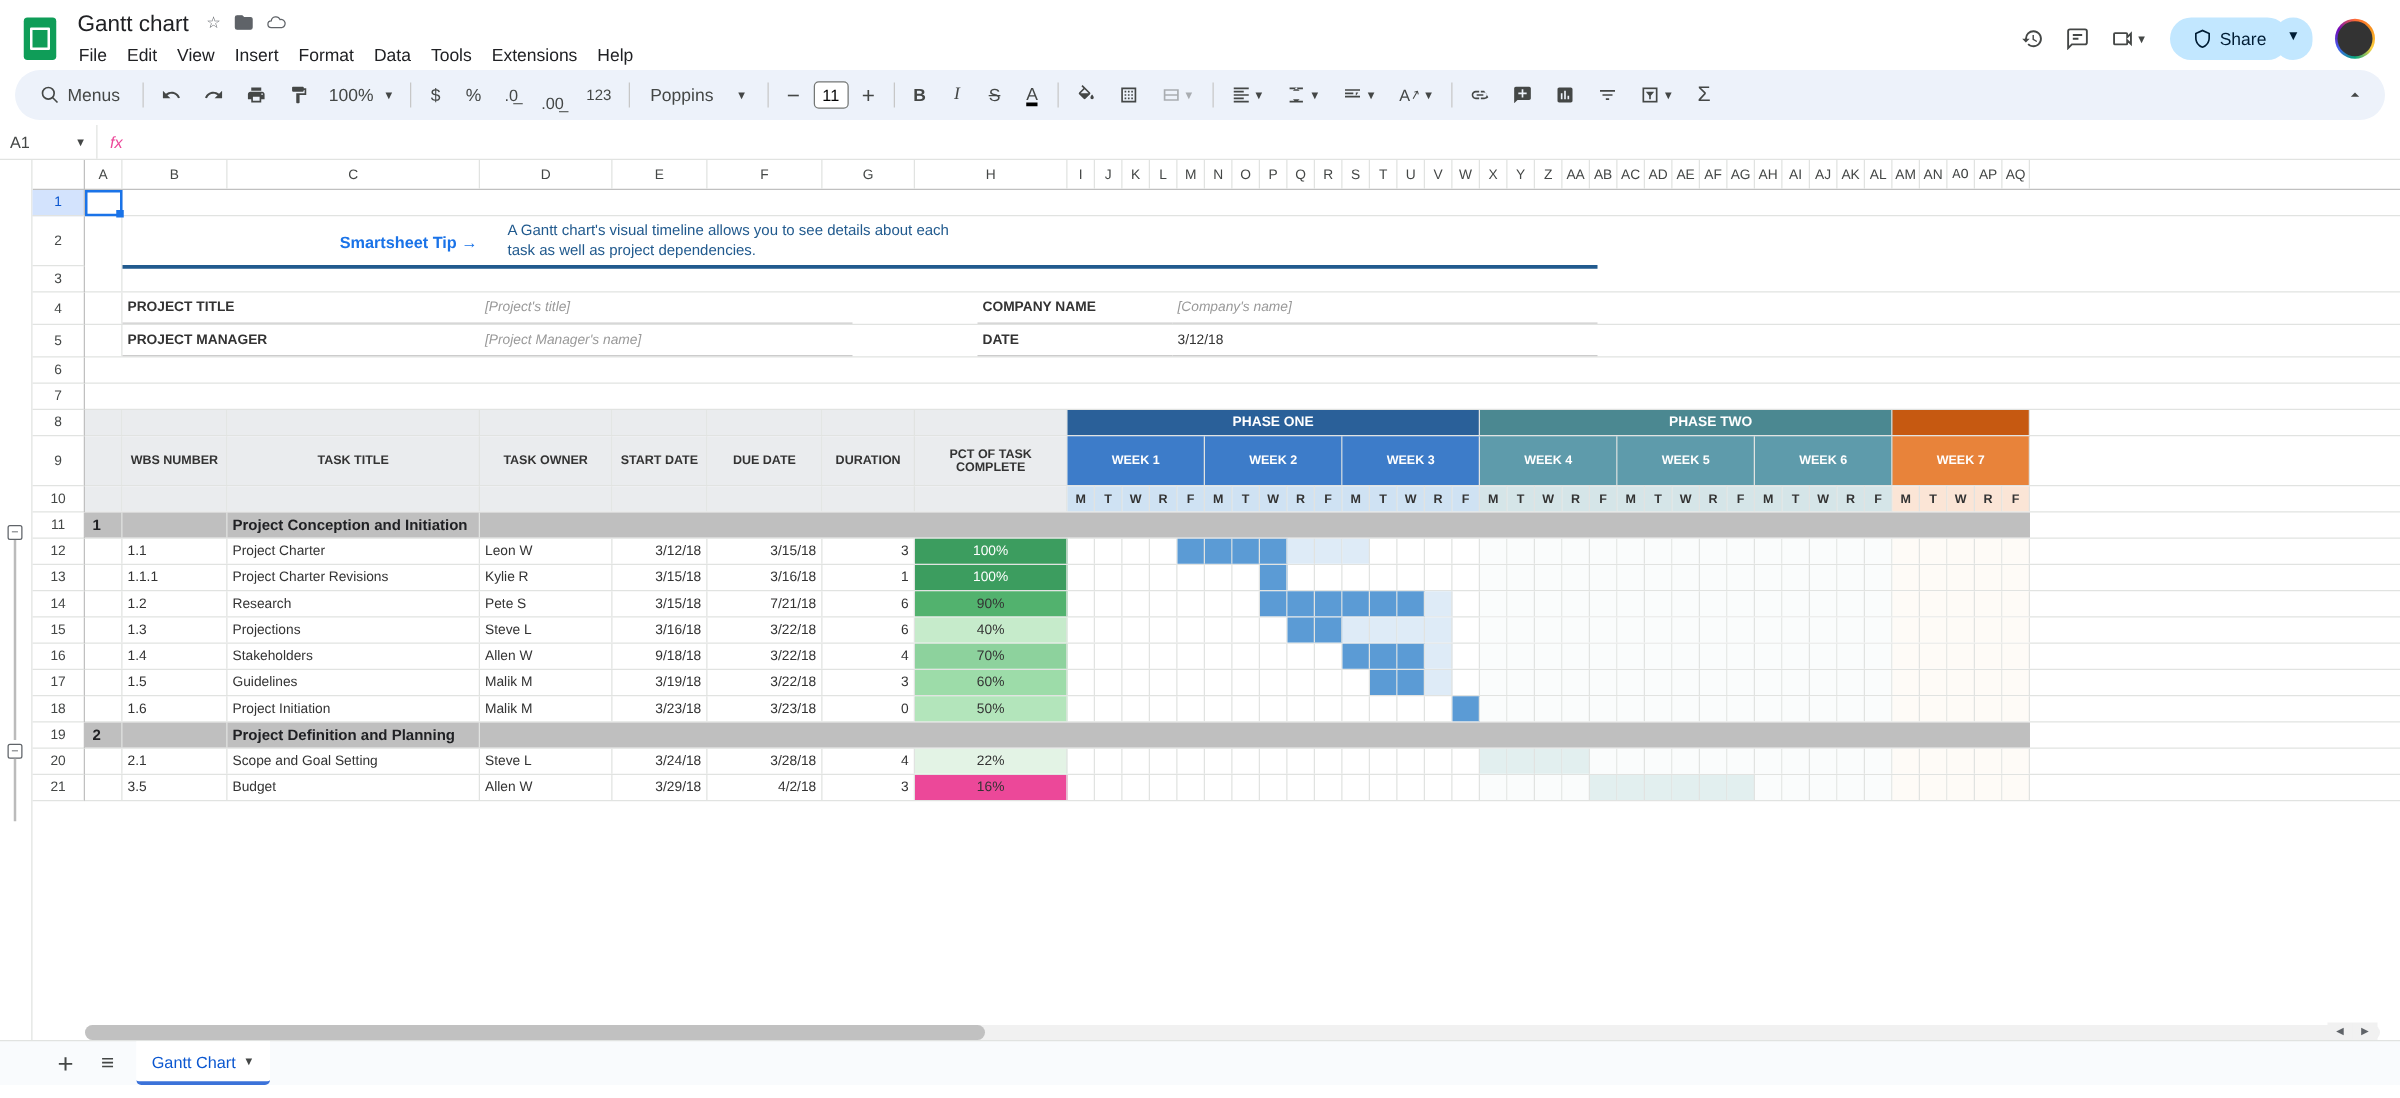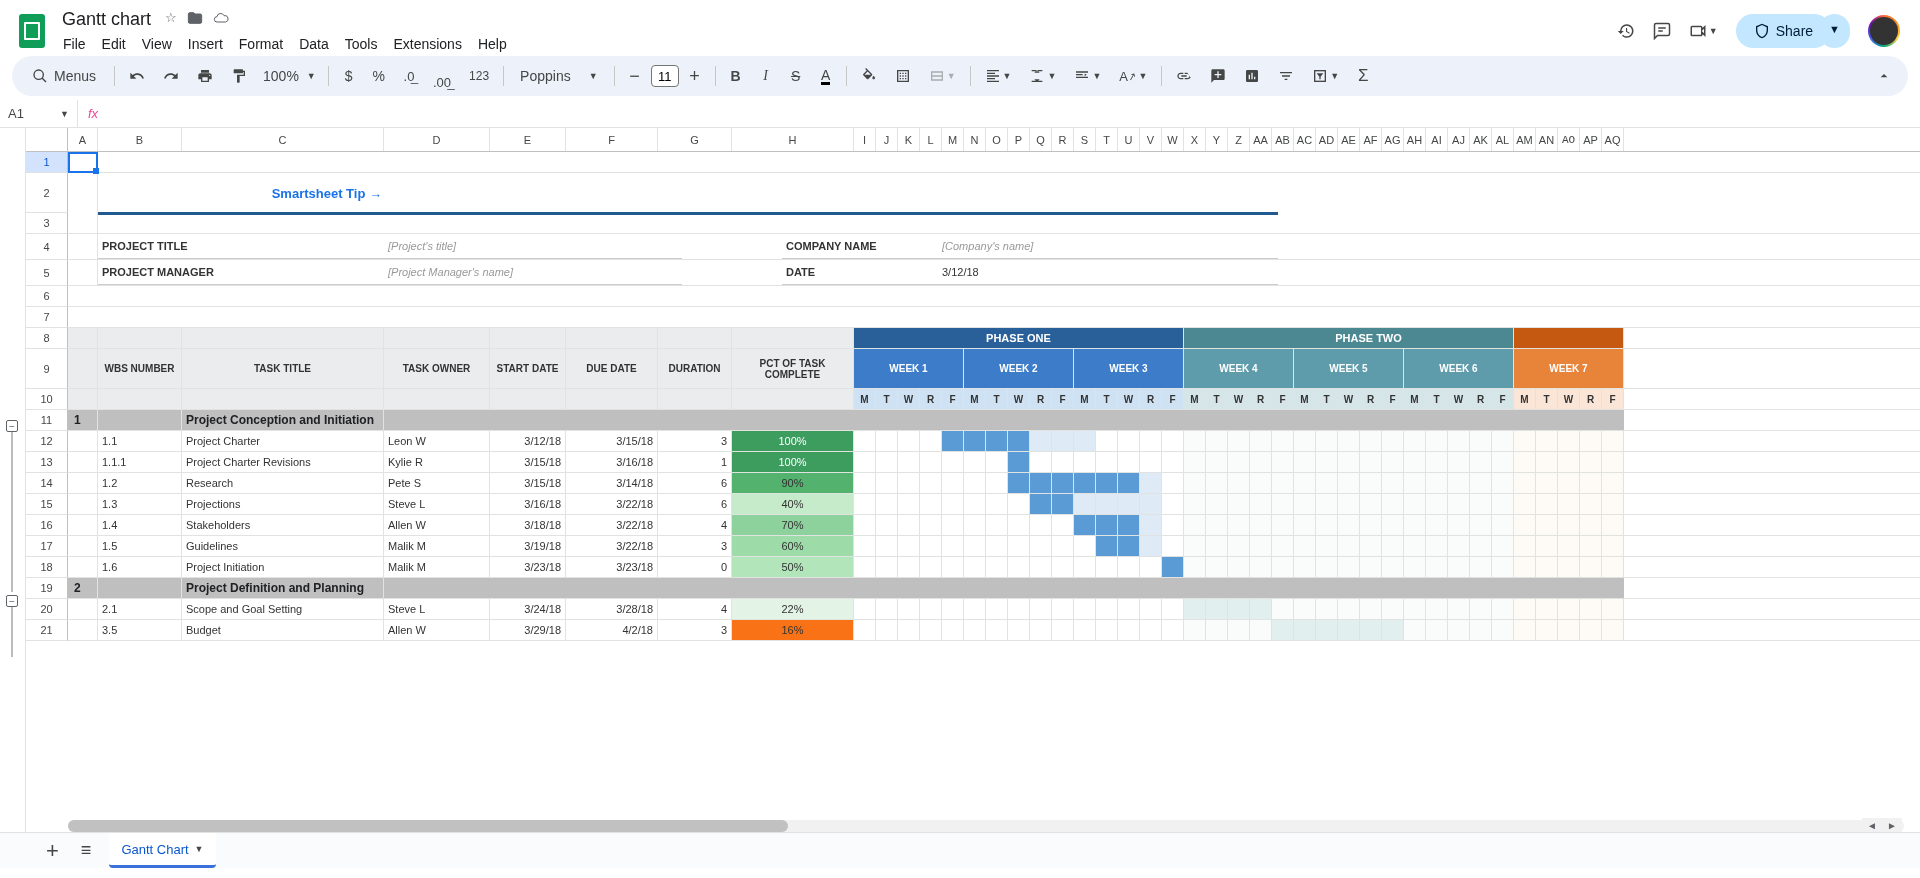--- a/index.html
+++ b/index.html
@@ -84,21 +84,21 @@
     .section-row { background: #bfbfbf; font-weight: 700; }
     .data-cell { color: #333; font-size: 11px; }
     .num-cell { justify-content: flex-end; font-variant-numeric: tabular-nums; }
     .pct-100 { background: #3c9d5f; color:#fff; }
     .pct-90 { background: #52b26e; color:#333; }
     .pct-70 { background: #8dd29d; }
     .pct-60 { background: #9ddca9; }
     .pct-50 { background: #b3e5bb; }
     .pct-40 { background: #c6ebcb; }
     .pct-22 { background: #e3f3e5; }
-    .pct-16 { background: #f97316; }
+    .pct-16 { background: #ec4899; }
     .bar-fill-1 { background: #5b9bd5; }
     .bar-light-1 { background: #deebf7; }
     .bar-light-2 { background: #e2efef; }
     
     
     .tabs-bar { position: fixed; bottom: 10px; left: 0; right: 0; height: 36px; display: flex; align-items: center; background: #f9fbfd; border-top: 1px solid #e1e3e1; padding: 0 42px; gap: 14px; }
     .tab-btn { padding: 4px; cursor: pointer; color: #444746; font-size: 18px; }
     .sheet-tab { background: #fff; border-bottom: 3px solid #3b72d9; padding: 7px 12px; font-size: 13px; font-weight: 500; color: #0b57d0; border-radius: 0 0 4px 4px; display: flex; align-items: center; gap: 6px; height:100%;}
     
     .scrollbar-h { position:fixed; bottom:46px; left:68px; right:16px; height:12px; background:#f1f1f1; border-radius:6px;}
@@ -400,20 +400,21 @@
       </div>
     <div class="grid-body" id="grid-body">
       <div class="selected-cell"></div>
     <div class="grid-row" style="height: 21px;">
           <div class="cell " style="width: 30px;"></div>
         </div>
         <div class="grid-row" style="height: 40px; border-bottom: none;">
           <div class="cell " style="width: 30px;"></div>
           <div class="cell " style="width: 166px; border-right: none;"></div>
           <div class="cell tip-link" style="width: 122px; justify-content: flex-end; font-weight: 700; border-right: none;">Smartsheet Tip →</div>
+          <div class="cell tip-text" style="width: 400px; white-space: normal; line-height: 1.3; padding-left: 20px; border-right: none;">A Gantt chart's visual timeline allows you to see details about each task as well as project dependencies.</div>
         </div>
         <div style="position: absolute; left: 30px; top: 60px; width: 1180px; border-bottom: 3px solid rgb(33, 90, 142);"></div>
         <div class="grid-row" style="height: 21px;">
           <div class="cell " style="width: 30px;"></div>
         </div>
         <div class="grid-row" style="height: 26px;">
           <div class="cell " style="width: 30px;"></div>
           <div class="cell meta-label" style="width: 286px; border-bottom: 1px solid rgb(204, 204, 204); border-right: none;">PROJECT TITLE</div>
           <div class="cell meta-value" style="width: 298px; border-bottom: 1px solid rgb(204, 204, 204); border-right: none;">[Project's title]</div>
           <div class="cell " style="width: 100px; border-right: none;"></div>
@@ -600,21 +601,21 @@
           <div class="cell " style="width: 22px; background: rgb(254, 251, 247);"></div>
           <div class="cell " style="width: 22px; background: rgb(254, 251, 247);"></div>
           <div class="cell " style="width: 22px; background: rgb(254, 251, 247);"></div>
         </div>
         <div class="grid-row" style="height: 21px;">
           <div class="cell data-cell" style="width: 30px;"></div>
           <div class="cell data-cell" style="width: 84px;">1.2</div>
           <div class="cell data-cell" style="width: 202px;">Research</div>
           <div class="cell data-cell" style="width: 106px;">Pete S</div>
           <div class="cell data-cell num-cell" style="width: 76px;">3/15/18</div>
-          <div class="cell data-cell num-cell" style="width: 92px;">3/14/18</div>
+          <div class="cell data-cell num-cell" style="width: 92px;">7/21/18</div>
           <div class="cell data-cell num-cell" style="width: 74px;">6</div>
           <div class="cell data-cell num-cell pct-90" style="width: 122px; justify-content: center; font-weight: 500;">90%</div>
           <div class="cell " style="width: 22px;"></div>
           <div class="cell " style="width: 22px;"></div>
           <div class="cell " style="width: 22px;"></div>
           <div class="cell " style="width: 22px;"></div>
           <div class="cell " style="width: 22px;"></div>
           <div class="cell " style="width: 22px;"></div>
           <div class="cell " style="width: 22px;"></div>
           <div class="cell bar-fill-1" style="width: 22px;"></div>
@@ -689,21 +690,21 @@
           <div class="cell " style="width: 22px; background: rgb(254, 251, 247);"></div>
           <div class="cell " style="width: 22px; background: rgb(254, 251, 247);"></div>
           <div class="cell " style="width: 22px; background: rgb(254, 251, 247);"></div>
           <div class="cell " style="width: 22px; background: rgb(254, 251, 247);"></div>
         </div>
         <div class="grid-row" style="height: 21px;">
           <div class="cell data-cell" style="width: 30px;"></div>
           <div class="cell data-cell" style="width: 84px;">1.4</div>
           <div class="cell data-cell" style="width: 202px;">Stakeholders</div>
           <div class="cell data-cell" style="width: 106px;">Allen W</div>
-          <div class="cell data-cell num-cell" style="width: 76px;">3/18/18</div>
+          <div class="cell data-cell num-cell" style="width: 76px;">9/18/18</div>
           <div class="cell data-cell num-cell" style="width: 92px;">3/22/18</div>
           <div class="cell data-cell num-cell" style="width: 74px;">4</div>
           <div class="cell data-cell num-cell pct-70" style="width: 122px; justify-content: center; font-weight: 500;">70%</div>
           <div class="cell " style="width: 22px;"></div>
           <div class="cell " style="width: 22px;"></div>
           <div class="cell " style="width: 22px;"></div>
           <div class="cell " style="width: 22px;"></div>
           <div class="cell " style="width: 22px;"></div>
           <div class="cell " style="width: 22px;"></div>
           <div class="cell " style="width: 22px;"></div>

